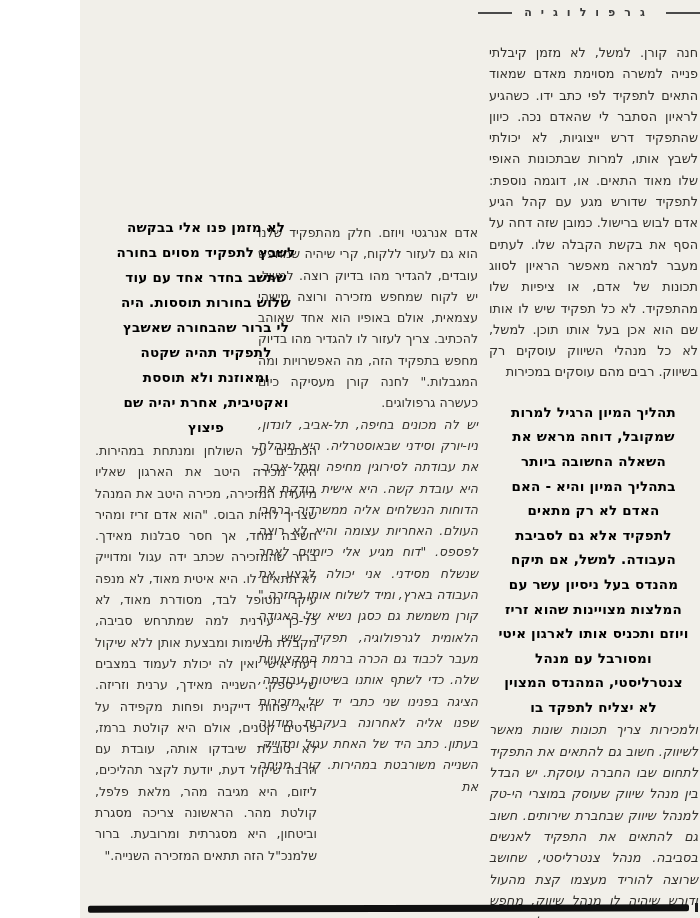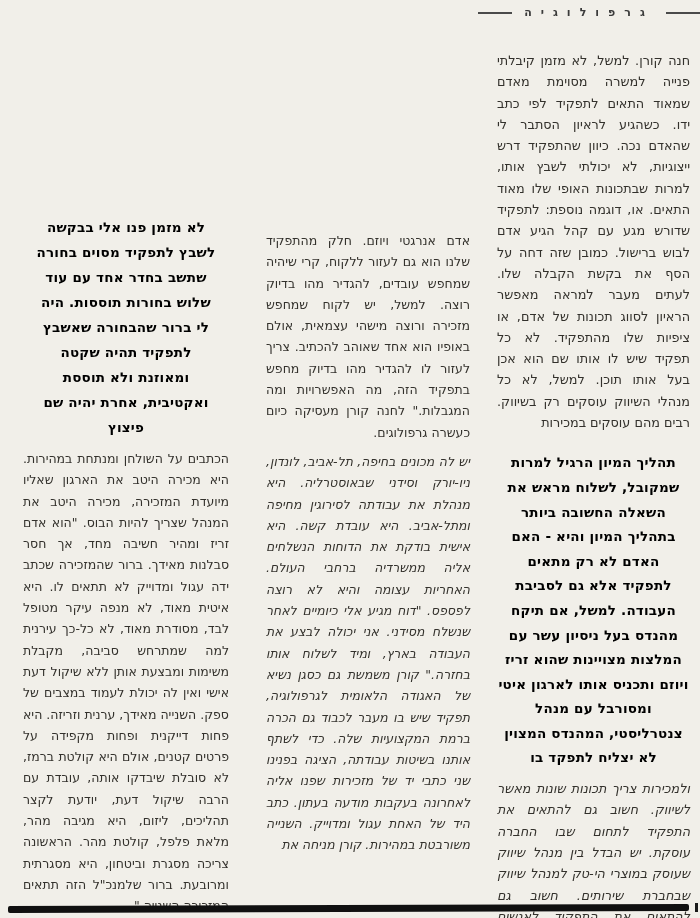--- a/index.html
+++ b/index.html
@@ -1,18 +1,18 @@
 <!DOCTYPE html>
 <html lang="he" dir="rtl"><head>
 <meta charset="utf-8">
 <style>
   html,body{margin:0;padding:0;}
   .page{
     position:relative;
-    width:700px;height:918px;
+    width:620px;height:918px;
     background:#f1efe9;
     overflow:hidden;
     font-family:"DejaVu Sans",sans-serif;
     color:#2e2c28;
     direction:rtl;
   }
   
   .header{
     position:absolute;top:6px;right:0;width:222px;
     display:flex;align-items:center;justify-content:center;
@@ -24,21 +24,21 @@
   }
   .header-dash{
     display:inline-block;width:36px;height:2px;background:#4a4a4a;
   }
   
   .col{position:absolute;}
   .col-right{top:42px;right:2px;width:209px;}
   .col-middle{top:222px;right:222px;width:220px;}
   .col-left{top:215px;left:15px;width:222px;}
   p.body{
-    margin:8px;
+    margin:0;
     font-size:12.5px;
     line-height:21.3px;
     text-align:justify;
     text-justify:inter-word;
     color:#33312c;
   }
   .col-right p.body{font-size:12.8px;}
   .gap-sm{margin-top:14px;font-style:italic;}
   .gap-md{margin-top:17px;}
   .quote{
@@ -69,21 +69,21 @@
 
   <div class="header">
     <span class="header-dash"></span>
     <span class="header-title">גרפולוגיה</span>
     <span class="header-dash"></span>
   </div>
 
   <div class="col col-right">
     <p class="body">חנה קורן. למשל, לא מזמן קיבלתי פנייה למשרה מסוימת מאדם שמאוד התאים לתפקיד לפי כתב ידו. כשהגיע לראיון הסתבר לי שהאדם נכה. כיוון שהתפקיד דרש ייצוגיות, לא יכולתי לשבץ אותו, למרות שבתכונות האופי שלו מאוד התאים. או, דוגמה נוספת: לתפקיד שדורש מגע עם קהל הגיע אדם לבוש ברישול. כמובן שזה דחה על הסף את בקשת הקבלה שלו. לעתים מעבר למראה מאפשר הראיון לסווג תכונות של אדם, או ציפיות שלו מהתפקיד. לא כל תפקיד שיש לו אותו שם הוא אכן בעל אותו תוכן. למשל, לא כל מנהלי השיווק עוסקים רק בשיווק. רבים מהם עוסקים במכירות</p>
     <div class="quote gap-md">תהליך המיון הרגיל למרות
-שמקובל, לשלוח מראש את
+שמקובל, דוחה מראש את
 השאלה החשובה ביותר
 בתהליך המיון והיא - האם
 האדם לא רק מתאים
 לתפקיד אלא גם לסביבת
 העבודה. למשל, אם תיקח
 מהנדס בעל ניסיון עשר עם
 המלצות מצויינות שהוא זריז
 ויוזם ותכניס אותו לארגון איטי
 ומסורבל עם מנהל
 צנטרליסטי, המהנדס המצוין

